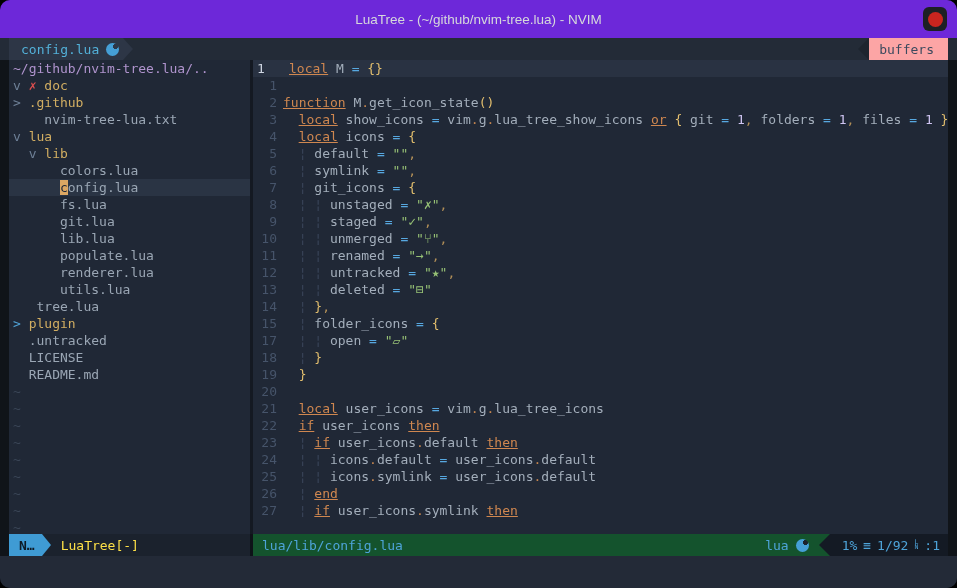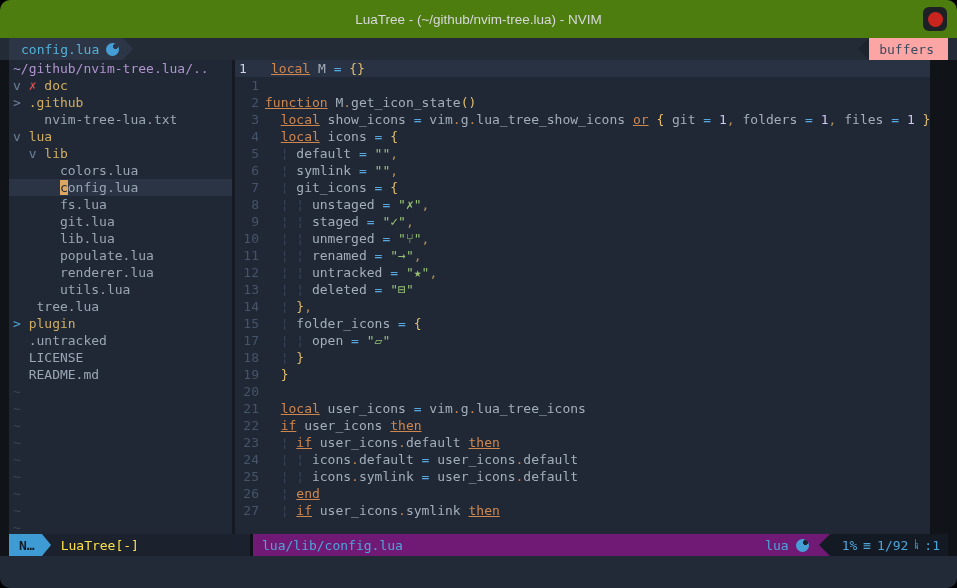--- a/index.html
+++ b/index.html
@@ -1,36 +1,36 @@
 <!DOCTYPE html>
 <html><head>
 <meta charset="utf-8">
 <style>
   html,body{margin:0;padding:0;background:#000;}
   .frame{position:relative;width:957px;height:588px;background:#101419;border-radius:10px;overflow:hidden;
          font-family:"DejaVu Sans Mono",monospace;}
   
-  .titlebar{position:relative;height:38px;background:#4d7c0f;display:flex;align-items:center;justify-content:center;}
+  .titlebar{position:relative;height:38px;background:#6d28d9;display:flex;align-items:center;justify-content:center;}
   .title{font-family:"Liberation Sans",sans-serif;font-size:13.5px;color:#d6d8db;}
   .close-wrap{position:absolute;right:10px;top:7px;width:24px;height:24px;border-radius:6px;background:#1d2025;
               display:flex;align-items:center;justify-content:center;cursor:pointer;}
   .close-btn{width:15px;height:15px;border-radius:50%;background:#c9251f;}
   
   .tabline{height:22px;background:#232b37;display:flex;align-items:stretch;padding:0 9px;}
   .tab{display:flex;align-items:center;gap:7px;background:#2d3646;color:#53b1d9;font-size:13px;padding:0 4px 0 12px;}
   .tab-arrow{width:0;height:0;border-top:11px solid transparent;border-bottom:11px solid transparent;border-left:10px solid #2d3646;}
   .lua-icon{display:inline-block;width:13px;height:13px;border-radius:50%;
             background:radial-gradient(circle at 72% 26%, #2d3646 0 2.4px, #459fd6 2.6px);}
   .lua-icon.on-status{background:radial-gradient(circle at 72% 26%, #1b222d 0 2.4px, #459fd6 2.6px);}
   .tab-spacer{flex:1;}
   .buf-wedge{width:0;height:0;border-top:11px solid transparent;border-bottom:11px solid transparent;border-right:11px solid #1d242e;}
   .buffers-seg{display:flex;align-items:center;background:#fca5a5;color:#3d4a5e;font-size:13px;padding:0 14px 0 10px;}
   
   .main{display:flex;height:474px;background:#101419;padding:0 9px;}
-  .tree{width:223px;background:#202836;overflow:hidden;font-size:13px;line-height:17px;color:#9aa6b4;}
+  .tree{width:241px;background:#202836;overflow:hidden;font-size:13px;line-height:17px;color:#9aa6b4;}
   .vsep{width:3px;background:#141922;}
   .editor{width:695px;background:#202836;overflow:hidden;font-size:13px;line-height:17px;color:#a3aebb;}
   .trow,.cl{white-space:pre;height:17px;}
   .trow{padding-left:4px;}
   .trow.cur{background:#2a3444;}
   .cl{display:flex;}
   .cl.cur{background:#293242;}
   .nr{flex:none;width:24px;padding-right:6px;text-align:right;color:#46546a;}
   .cl.cur .nr{text-align:left;padding-left:4px;width:26px;color:#cfd6e2;}
   .tk{white-space:pre;}
@@ -41,21 +41,21 @@
   .c-path{color:#b094ce;} .c-ar{color:#6e8097;} .c-ab{color:#4fa2d6;} .c-fo{color:#d2ae62;}
   .c-fi{color:#9aa6b4;} .c-gx{color:#dd4f4f;} .c-ti{color:#3a4556;}
   .c-cu{background:#dca763;color:#202836;}
   
   .statusbar{height:22px;display:flex;padding:0 9px;background:#101419;font-size:13px;}
   .sl-left{width:241px;background:#1b222d;display:flex;align-items:stretch;overflow:hidden;}
   .mode-chip{background:#3f9bd4;color:#0e1a26;font-weight:bold;display:flex;align-items:center;padding:0 7px 0 10px;}
   .mode-arrow{width:0;height:0;border-top:11px solid transparent;border-bottom:11px solid transparent;border-left:9px solid #3f9bd4;}
   .sl-treelabel{color:#fde047;display:flex;align-items:center;padding-left:10px;}
   .sl-gap{width:3px;background:#0e1218;}
-  .sl-right{flex:1;background:#701a75;display:flex;align-items:stretch;overflow:hidden;}
+  .sl-right{flex:1;background:#14532d;display:flex;align-items:stretch;overflow:hidden;}
   .sl-path{color:#4ea4d9;display:flex;align-items:center;padding-left:9px;}
   .sl-push{flex:1;}
   .sl-ft{color:#4ea4d9;display:flex;align-items:center;gap:7px;padding-right:10px;}
   .sl-wedge{width:0;height:0;border-top:11px solid transparent;border-bottom:11px solid transparent;border-right:11px solid #141a24;}
   .sl-stats{background:#141a24;color:#4ea4d9;display:flex;align-items:center;gap:6px;padding:0 8px 0 12px;}
   .ln-stack{display:inline-flex;flex-direction:column;justify-content:center;font-size:6.5px;line-height:5.5px;color:#4ea4d9;}
   
   .cmdband{height:32px;background:#232a37;}
 </style>
 </head>

